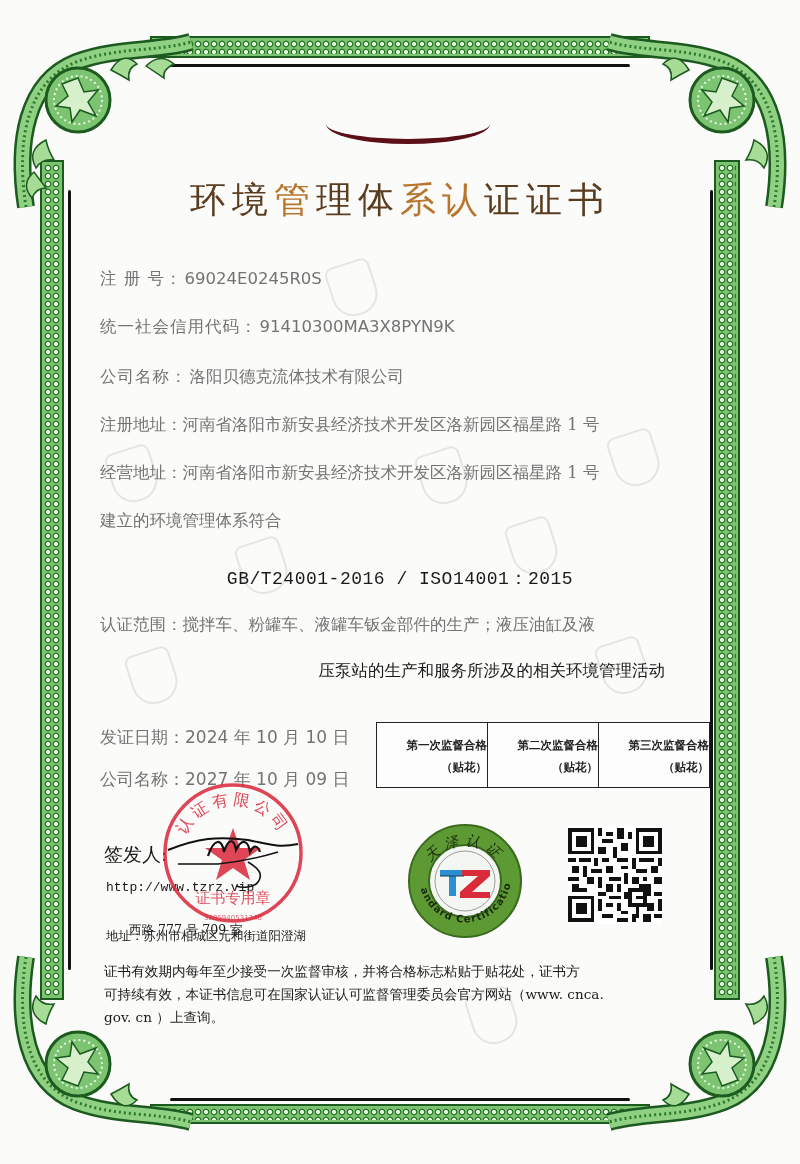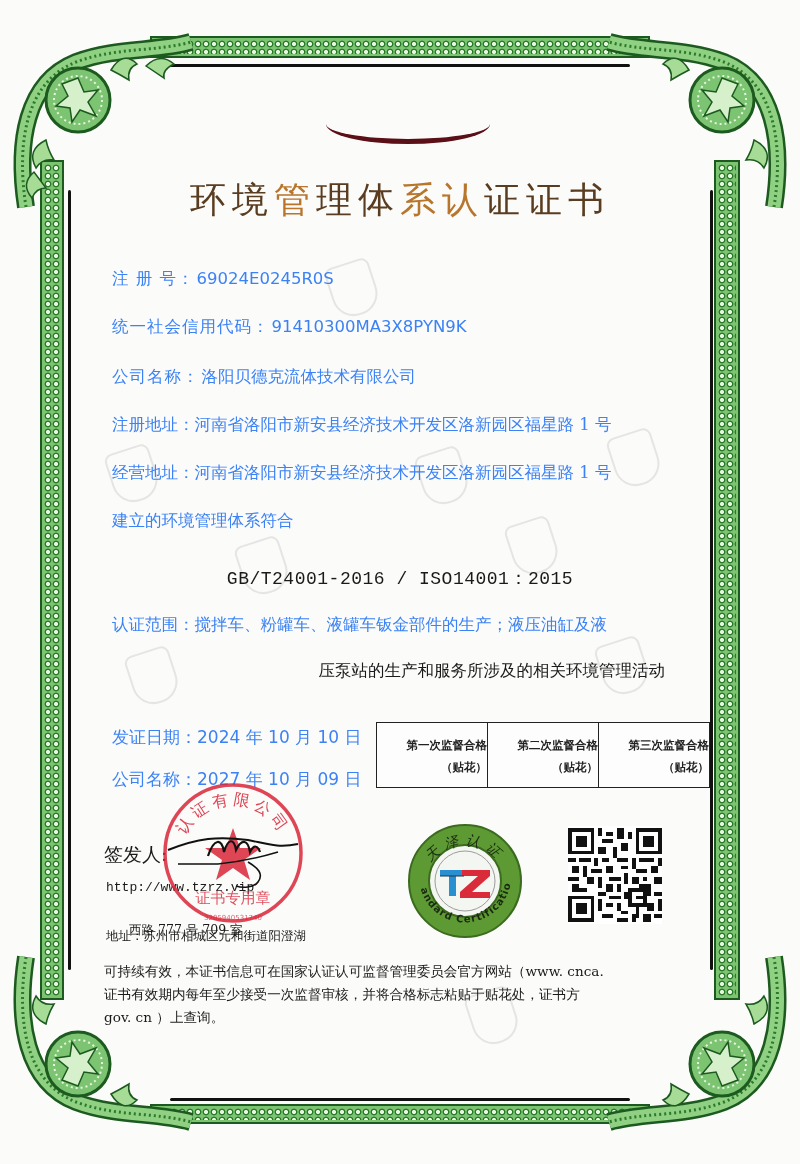--- a/index.html
+++ b/index.html
@@ -41,21 +41,21 @@
                 text-shadow: 1px 1px 0 #3a0a10; }
   .brand-swoosh { position: absolute; left: 8px; top: 34px; width: 164px; height: 22px;
                   border-bottom: 5px solid #5b1018; border-radius: 0 0 90px 90px / 0 0 22px 22px; }
   .title { position: absolute; left: 120px; top: 176px; width: 560px; text-align: center;
            font-family: Liberation Serif, serif; font-size: 36px; letter-spacing: 6px;
            color: #6e4a22; }
   .title .a { color: #5a3d20; }
   .title .b { color: #b8752c; }
 
   
-  .field { position: absolute; left: 112px; font-size: 16.5px; color: #3b82f6; white-space: nowrap; }
+  .field { position: absolute; left: 100px; font-size: 16.5px; color: #737373; white-space: nowrap; }
   .field .lbl { letter-spacing: 1px; }
   .field .val { margin-left: 2px; }
   .serif { font-family: "DejaVu Serif", serif; }
   .standard { position: absolute; left: 0; width: 800px; top: 566px; text-align: center;
               font-family: "Liberation Mono", monospace; font-size: 18px; letter-spacing: 0.5px; }
   .scope2 { position: absolute; left: 0; width: 665px; top: 660px; text-align: right; font-size: 16.5px; }
 
   
   .sup-table { position: absolute; left: 376px; top: 722px; width: 334px; height: 66px;
                border: 1.5px solid #222; display: flex; background: rgba(255,255,255,0.6); }
@@ -269,16 +269,16 @@
       <path d="M1 15h2v2h-2zM3 16h2v1h-2zM10 15h2v2h-2zM13 15h1v2h-1zM19 15h3v1h-3zM21 16h1v2h-1z"></path>
       <path d="M8 17h2v1h-2zM11 18h3v1h-3zM15 17h2v2h-2zM18 18h2v1h-2zM23 17h2v1h-2z"></path>
       <path d="M8 19h1v3h-1zM10 20h2v1h-2zM13 20h1v2h-1zM16 20h4v1h-4zM18 21h1v3h-1zM21 20h2v2h-2zM24 19h1v3h-1z"></path>
       <path d="M9 23h3v1h-3zM14 22h2v1h-2zM13 24h3v1h-3zM17 23h1v2h-1zM20 23h2v2h-2zM23 23h2v1h-2z"></path>
       <path d="M16 16h5v5h-5zM17 17v3h3v-3zM18 18h1v1h-1z"></path>
     </g>
   </svg>
 </div>
 
 <div class="note">
+  <div>证书有效期内每年至少接受一次监督审核，并将合格标志粘贴于贴花处，证书方</div>
   <div>可持续有效，本证书信息可在国家认证认可监督管理委员会官方网站（www. cnca.</div>
-  <div>证书有效期内每年至少接受一次监督审核，并将合格标志粘贴于贴花处，证书方</div>
   <div>gov. cn ）上查询。</div>
 </div>
 
 </body></html>

